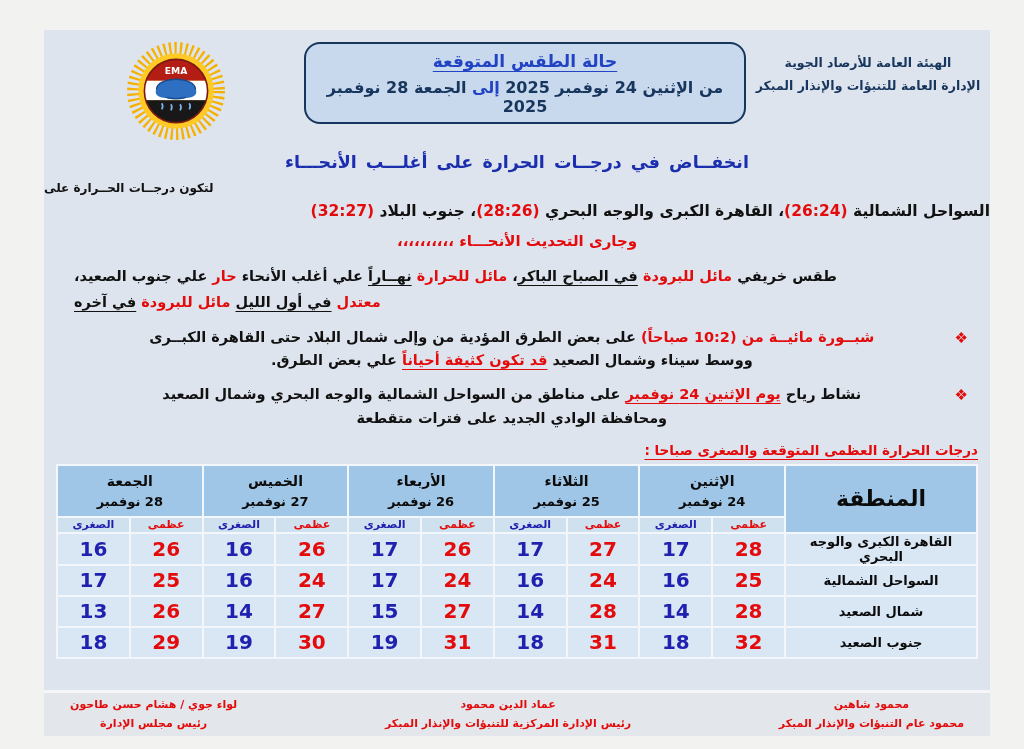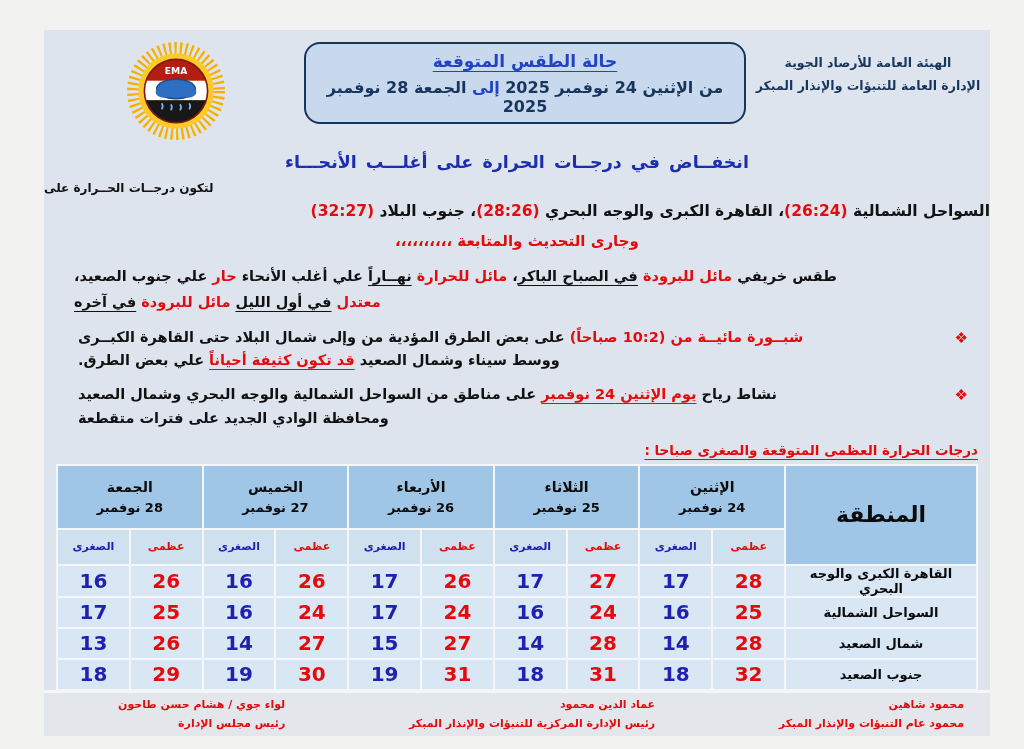--- a/index.html
+++ b/index.html
@@ -44,44 +44,44 @@
   
   .headline{text-align:center; color:var(--headline-blue); font-size:17.5px; margin-top:10px; word-spacing:3px;}
   .sub-line{text-align:left; font-size:12px; margin-top:9px;}
   .regions-line{font-size:15.5px; margin-top:7px;}
   .rain{color:var(--red); text-align:center; font-size:15px; margin-top:10px; line-height:1.55;}
   .desc{text-align:left; font-size:14.5px; margin-top:11px; padding:0 26px 0 30px; line-height:1.75;}
   .red{color:var(--red);}
   .u{text-decoration:underline; text-underline-offset:4px;}
   .bullet{display:flex; gap:9px; margin-top:11px; padding:0 22px 0 34px; font-size:14.5px; line-height:1.6;}
   .bullet .diamond{color:var(--red); font-size:15px; line-height:1.6;}
-  .bullet .btext{flex:1; text-align:left;}
+  .bullet .btext{flex:1; text-align:center;}
   .caption{color:var(--red); font-size:13.5px; text-align:right; margin:12px 12px 0 0; text-decoration:underline; text-underline-offset:4px;}
   
   table.temps{border-collapse:collapse; margin:6px auto 0; width:922px; table-layout:fixed;}
   table.temps th, table.temps td{border:2px solid #f3f6fa; text-align:center; vertical-align:middle;}
   .col-region{width:192px;}
-  th.day{background:var(--tbl-head); font-size:14px; color:#0b0b0b; height:64px; line-height:1.5; font-weight:bold;}
+  th.day{background:var(--tbl-head); font-size:14px; color:#0b0b0b; height:52px; line-height:1.5; font-weight:bold;}
   th.day .d-date{font-size:13px;}
   th.region-h{background:var(--tbl-head); font-size:22px; color:#0b0b0b;}
-  th.sub{height:36px; font-size:11px; background:var(--tbl-sub);}
+  th.sub{height:16px; font-size:11px; background:var(--tbl-sub);}
   th.sub.mx{color:var(--red);}
   th.sub.mn{color:var(--min-blue);}
   td{background:var(--tbl-cell); height:31px; font-size:20px;}
   td.region{font-size:13px; color:#0b0b0b;}
   td.mx{color:var(--red);}
   td.mn{color:var(--min-blue);}
   
   .footer{
     position:absolute; bottom:0; left:0; right:0; height:46px;
     background:var(--footer-bg); border-top:3px solid #f5f6f7;
     display:flex; justify-content:space-between; align-items:center;
     padding:2px 26px; color:var(--red); font-size:11px;
   }
-  .sig{line-height:1.7;margin-left:48px;}
+  .sig{text-align:center; line-height:1.7;}
   
   .logo-svg{display:block;}
 </style>
 </head>
 <body>
 
 <div class="panel">
 
   <div class="hdr">
     <div class="org">
@@ -112,21 +112,21 @@
         <circle cx="50" cy="50" r="31" fill="none" stroke="#7a1a10" stroke-width="1.6"></circle>
       </svg>
     </div>
   </div>
 
   <div class="headline">انخفــاض في درجــات الحرارة  على أغلـــب الأنحـــاء</div>
   <div class="sub-line">لتكون درجــات الحــرارة على</div>
   <div class="regions-line"><span>السواحل الشمالية </span><span class="red">(26:24)</span><span>، </span><span>القاهرة الكبرى والوجه البحري </span><span class="red">(28:26)</span><span>، </span><span>جنوب البلاد </span><span class="red">(32:27)</span></div>
 
   <div class="rain">
-    <div>وجارى التحديث والمتابعة ،،،،،،،،،،</div>
+    <div>وجارى التحديث الأنحـــاء ،،،،،،،،،،</div>
   </div>
 
   <div class="desc"><span>طقس خريفي </span><span class="red">مائل للبرودة </span><span class="u">في الصباح الباكر</span><span>، </span><span class="red">مائل للحرارة </span><span class="u">نهــاراً</span><span> علي أغلب الأنحاء </span><span class="red">حار</span><span> علي جنوب الصعيد،</span><br><span class="red">معتدل </span><span class="u">في أول الليل</span><span class="red"> مائل للبرودة </span><span class="u">في آخره</span></div>
 
   <div class="bullet">
     <span class="diamond">❖</span>
     <span class="btext"><span class="red">شبــورة مائيــة من (10:2 صباحاً)</span><span> على بعض الطرق المؤدية من وإلى شمال البلاد حتى القاهرة الكبــرى</span><br><span>ووسط سيناء وشمال الصعيد </span><span class="red u">قد تكون كثيفة أحياناً</span><span> علي بعض الطرق.</span></span>
   </div>
 
   <div class="bullet">

